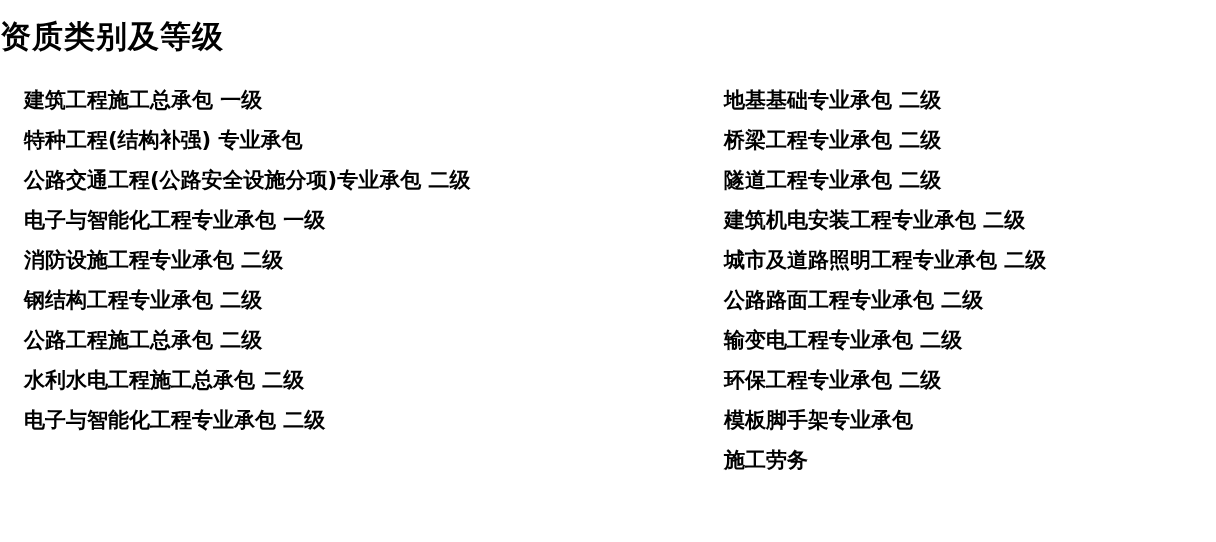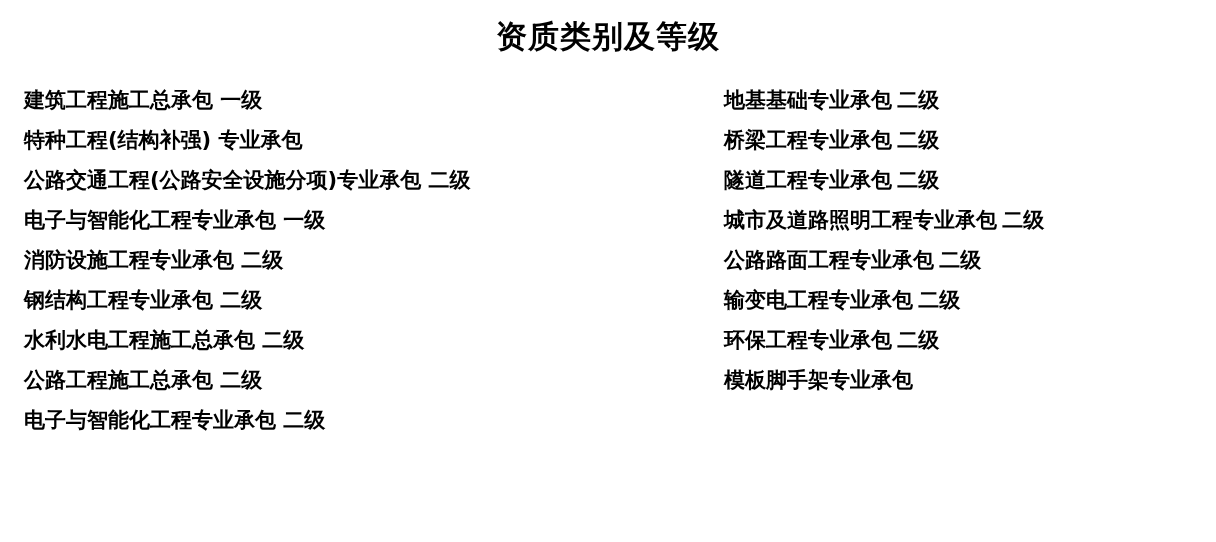--- a/index.html
+++ b/index.html
@@ -14,21 +14,21 @@
     color: #000000;
     overflow: hidden;
   }
   .page {
     position: relative;
     width: 1216px;
     height: 542px;
     box-sizing: border-box;
   }
   .title {
-    text-align: center;
+    text-align: left;
     font-size: 31px;
     font-weight: bold;
     letter-spacing: 1px;
     margin: 14px 0 0 0;
     padding: 0;
     line-height: 44px;
   }
   .columns {
     display: flex;
     flex-direction: row;
@@ -38,21 +38,20 @@
   }
   .col {
     display: flex;
     flex-direction: column;
   }
   .col-left {
     width: 700px;
   }
   .col-right {
     width: 468px;
-    font-family: Liberation Serif, serif;
   }
   .entry {
     font-size: 21px;
     font-weight: bold;
     line-height: 40px;
     height: 40px;
     white-space: nowrap;
     letter-spacing: 0px;
   }
 </style>
@@ -62,28 +61,30 @@
 <div class="page">
   <h1 class="title">资质类别及等级</h1>
   <div class="columns">
     <div class="col col-left">
       <div class="entry">建筑工程施工总承包  一级</div>
       <div class="entry">特种工程(结构补强)  专业承包</div>
       <div class="entry">公路交通工程(公路安全设施分项)专业承包  二级</div>
       <div class="entry">电子与智能化工程专业承包  一级</div>
       <div class="entry">消防设施工程专业承包  二级</div>
       <div class="entry">钢结构工程专业承包  二级</div>
+      <div class="entry">公路工程施工总承包  二级</div>
       <div class="entry">水利水电工程施工总承包  二级</div>
-      <div class="entry">公路工程施工总承包  二级</div>
       <div class="entry">电子与智能化工程专业承包  二级</div>
     </div>
     <div class="col col-right">
       <div class="entry">地基基础专业承包  二级</div>
       <div class="entry">桥梁工程专业承包  二级</div>
       <div class="entry">隧道工程专业承包  二级</div>
+      <div class="entry">建筑机电安装工程专业承包  二级</div>
       <div class="entry">城市及道路照明工程专业承包  二级</div>
       <div class="entry">公路路面工程专业承包  二级</div>
       <div class="entry">输变电工程专业承包  二级</div>
       <div class="entry">环保工程专业承包  二级</div>
       <div class="entry">模板脚手架专业承包</div>
+      <div class="entry">施工劳务</div>
     </div>
   </div>
 </div>
 
 </body></html>

